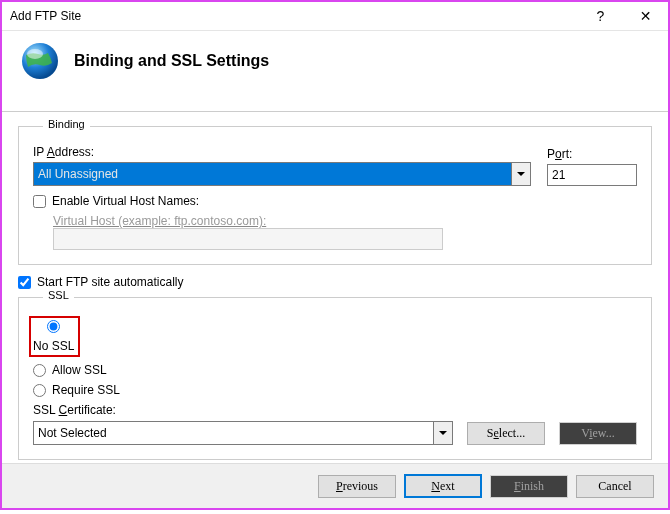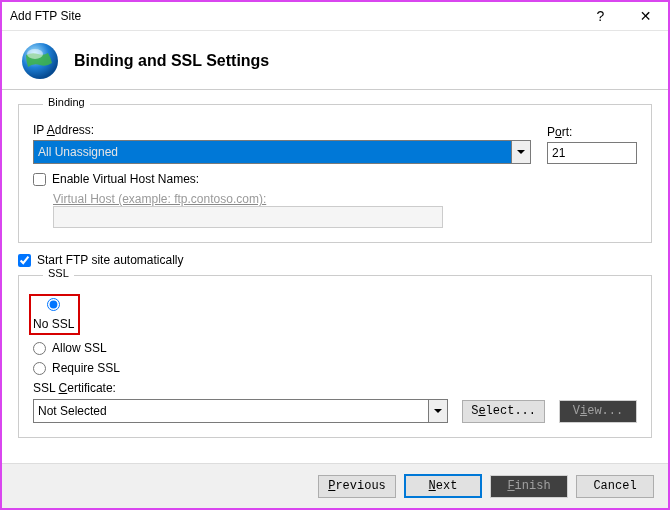--- a/index.html
+++ b/index.html
@@ -40,21 +40,21 @@
     height: 28px;
     line-height: 28px;
     text-align: center;
     font-size: 14px;
     color: #000;
   }
   
   .header {
     display: flex;
     align-items: center;
-    padding: 10px 18px 8px 18px;
+    padding: 10px 18px 30px 18px;
     border-bottom: 1px solid #cccccc;
     flex: none;
     background: #ffffff;
   }
   .header .globe {
     width: 40px;
     height: 40px;
     margin-right: 14px;
   }
   .header h1 {
@@ -171,21 +171,21 @@
   }
   .ssl-cert-row .combo .combo-val{
     background:#ffffff;
     color:#000;
   }
   .btn{
     min-width:78px;
     height:23px;
     border:1px solid #adadad;
     background:#e1e1e1;
-    font-family:Liberation Mono, monospace;
+    font-family:Liberation Serif, serif;
     font-size:12px;
     padding:0 8px;
     color:#000;
   }
   .btn.disabled{
     color:#a0a0a0;
     background:#404040;
     border-color:#d0d0d0;
   }
   .btn.default{

